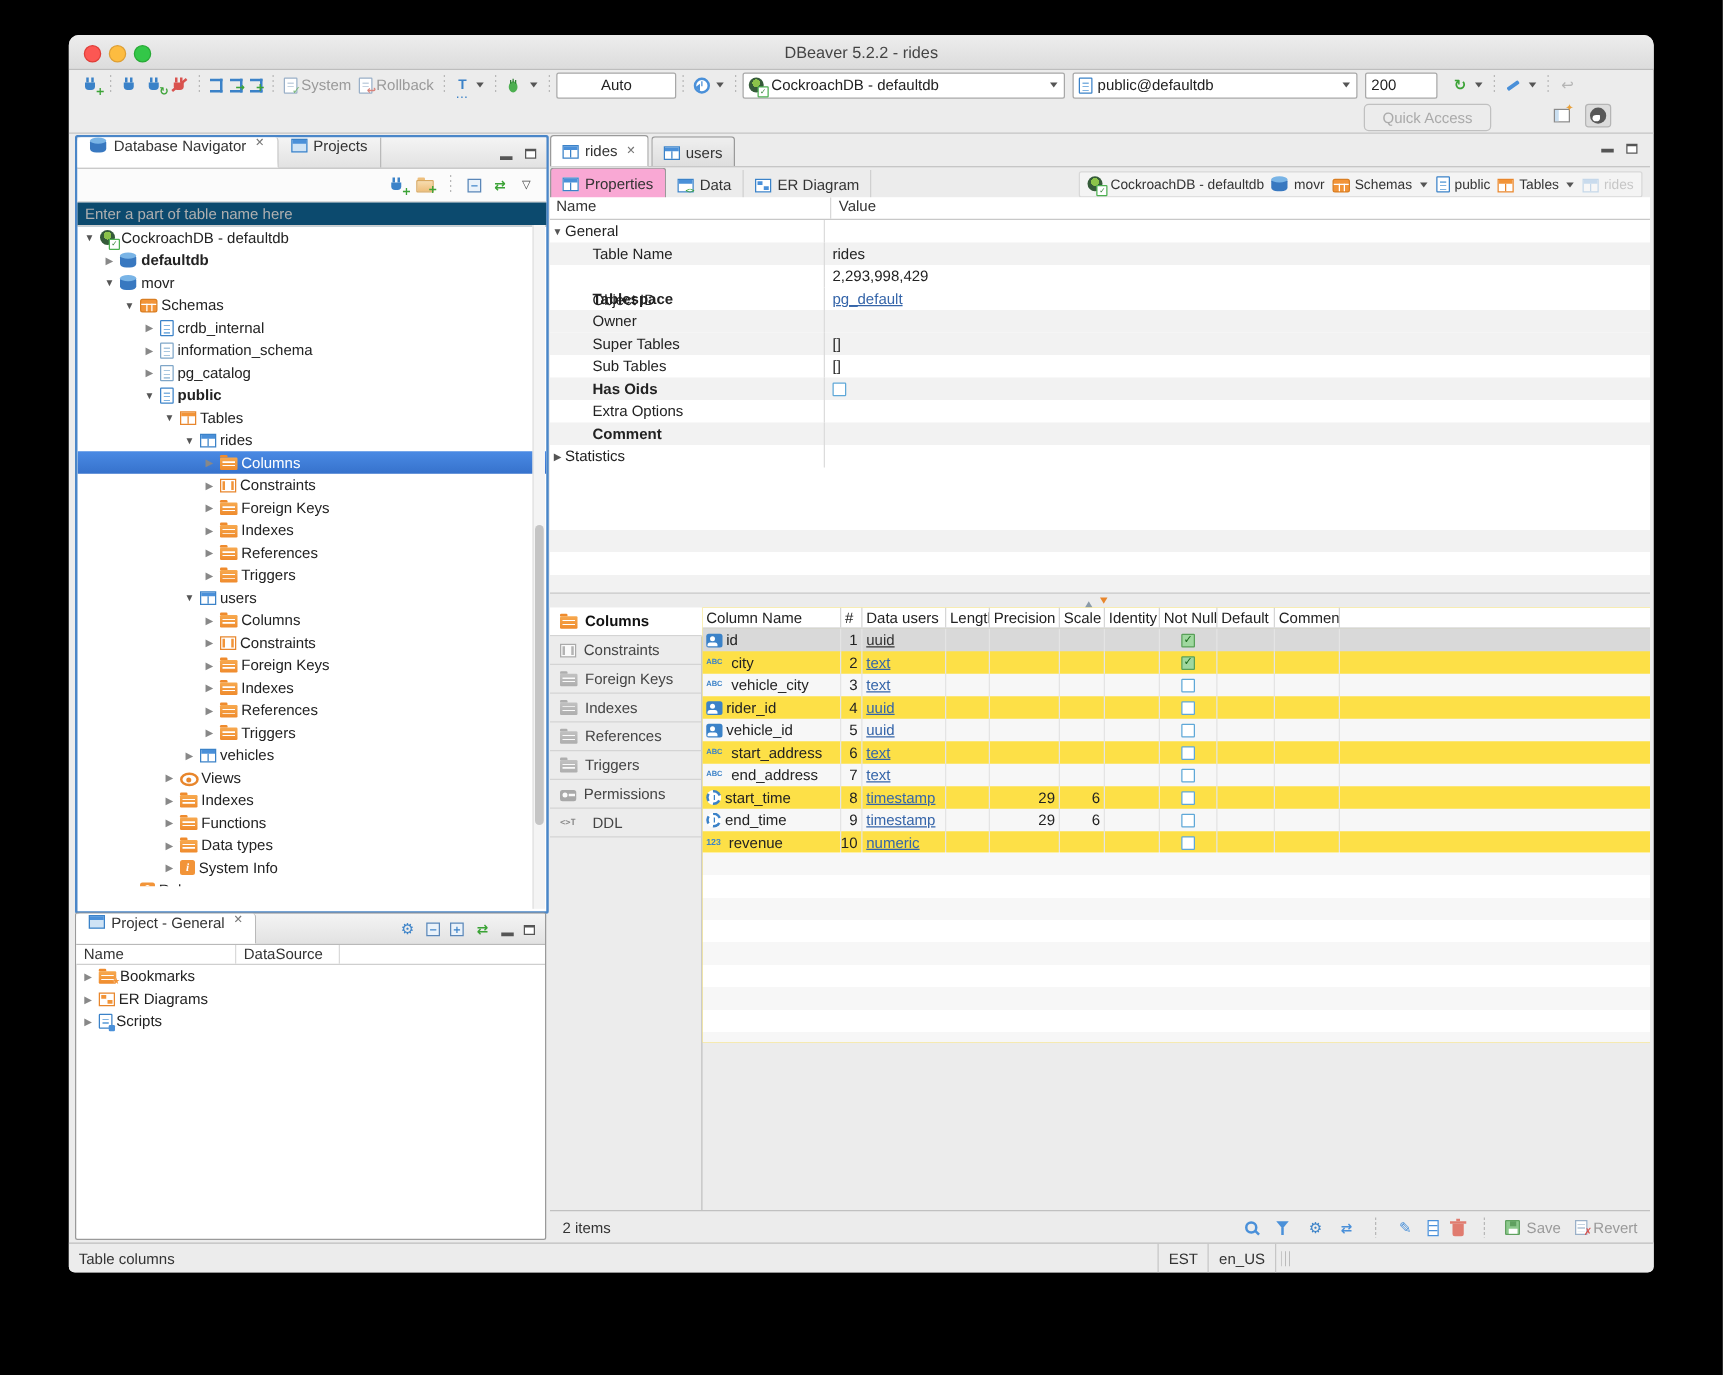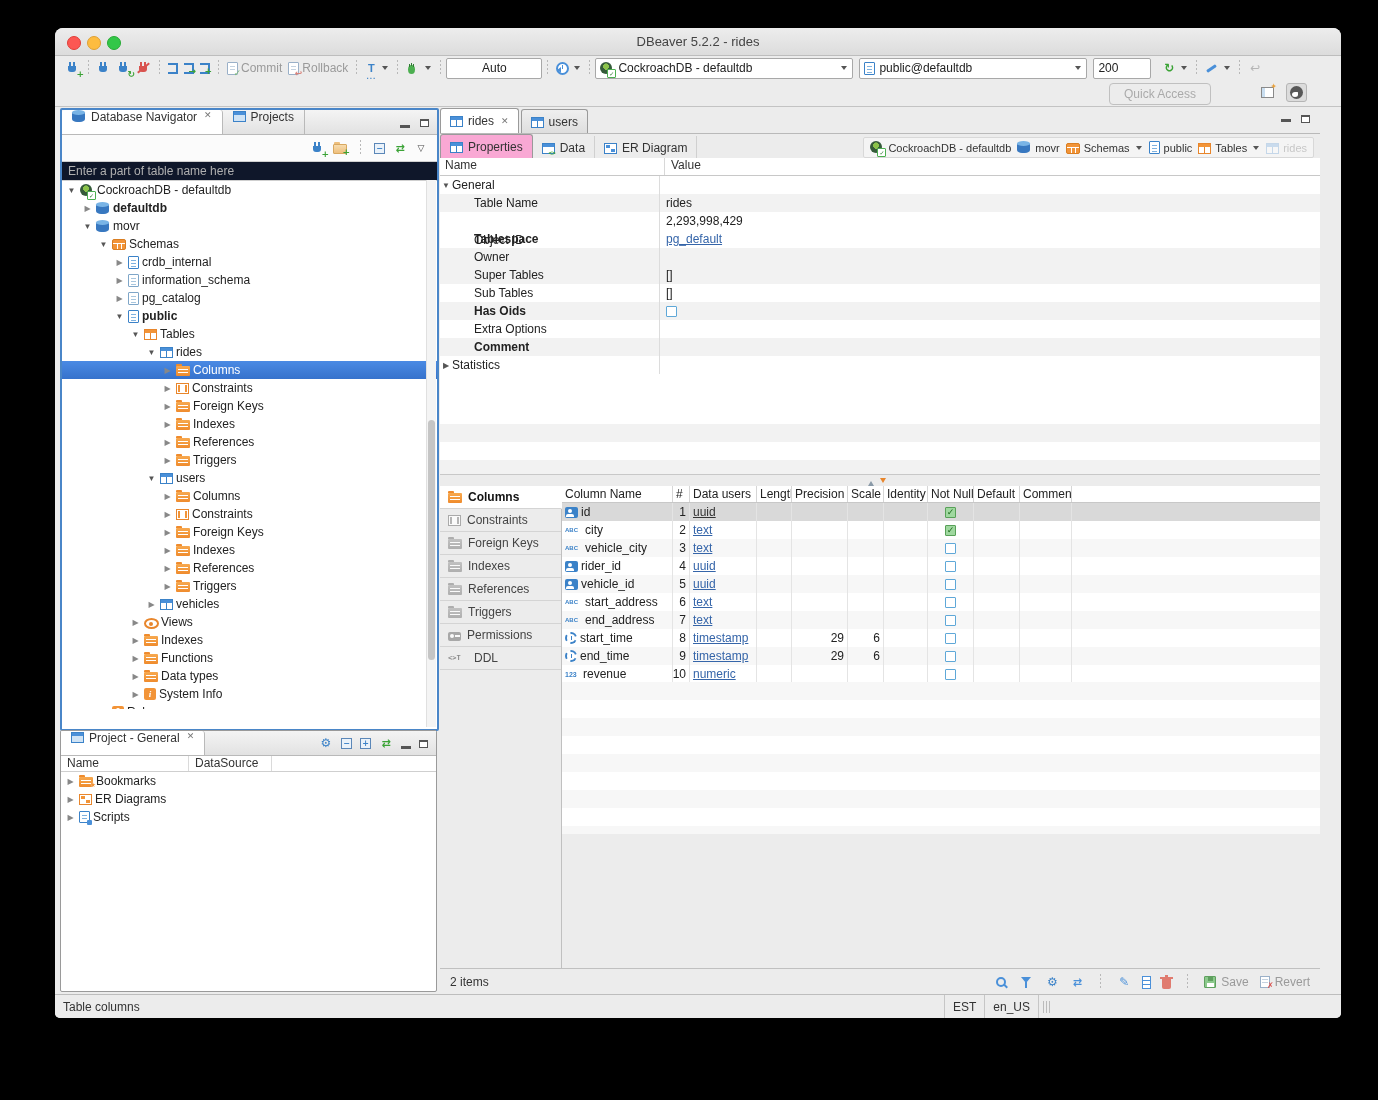--- a/index.html
+++ b/index.html
@@ -1,19 +1,19 @@
 <!DOCTYPE html>
 <html><head>
 <meta charset="utf-8">
 <style>
   html,body{margin:0;padding:0;background:#000;}
   .screen{position:relative;width:1378px;height:1100px;background:#000;overflow:hidden;
           font-family:"Liberation Sans","DejaVu Sans",sans-serif;font-size:12px;color:#222;}
   .window{position:absolute;left:55px;top:28px;width:1268px;height:990px;background:#ececec;
-          border-radius:8px 8px 5px 5px;box-shadow:0 10px 30px rgba(0,0,0,.6);overflow:hidden;padding-left:18px;}
+          border-radius:8px 8px 5px 5px;box-shadow:0 10px 30px rgba(0,0,0,.6);overflow:hidden;}
   
   .titlebar{position:absolute;left:0;top:0;right:0;height:27px;
             background:linear-gradient(#ededed,#dcdcdc);border-bottom:1px solid #bdbdbd;}
   .tl{position:absolute;top:8px;width:12px;height:12px;border-radius:50%;}
   .tl.r{left:12px;background:#fc5753;border:1px solid #df3e38;}
   .tl.y{left:32px;background:#fdbc40;border:1px solid #de9f34;}
   .tl.g{left:52px;background:#33c748;border:1px solid #27aa35;}
   .title{position:absolute;left:0;right:0;top:6px;text-align:center;font-size:13px;color:#444;}
   
   .toolbar{position:absolute;left:0;top:28px;right:0;height:24px;display:flex;align-items:center;padding-left:8px;}
@@ -154,21 +154,21 @@
   
   .panel{position:absolute;background:#fff;border:1px solid #9a9a9a;border-radius:2px;}
   .nav-panel{left:5px;top:80px;width:375px;height:619px;border:2px solid #4a86c8;}
   .proj-panel{left:5px;top:702px;width:375px;height:260px;}
   .viewtabs{position:relative;height:24px;background:linear-gradient(#f4f4f4,#e2e2e2);border-bottom:1px solid #b9b9b9;display:flex;}
   .vtab{display:inline-flex;gap:5px;padding:0 10px;border-right:1px solid #b9b9b9;font-size:12px;color:#333;}
   .vtab.active{background:#fff;border-radius:3px 3px 0 0;}
   .closex{font:bold 9px/10px "DejaVu Sans",sans-serif;color:#777;margin-left:2px;}
   .winbtns{margin-left:auto;display:flex;align-items:center;gap:10px;padding-right:8px;}
   .nav-toolbar{height:26px;display:flex;align-items:center;justify-content:flex-end;gap:8px;padding-right:10px;border-bottom:1px solid #d0d0d0;background:#fbfbfb;}
-  .filterbox{height:18px;margin:0;border-bottom:1px solid #cfcfcf;display:flex;align-items:center;padding:0 6px;color:#b0b0b0;background:#0f172a;}
+  .filterbox{height:18px;margin:0;border-bottom:1px solid #cfcfcf;display:flex;align-items:center;padding:0 6px;color:#b0b0b0;background:#0c4a6e;}
   .tree{position:relative;overflow:hidden;}
   .trow{display:flex;align-items:center;height:18px;gap:3px;white-space:nowrap;}
   .trow.selected{background:linear-gradient(#4a8ae4,#3672cc);color:#fff;}
   .exp{width:11px;flex:none;font-size:8px;text-align:center;color:#555;}
   .exp.c{color:#888;}
   .tlab{padding-right:4px;}
   .bold{font-weight:bold;}
   .scrollbar{position:absolute;right:1px;top:70px;bottom:2px;width:9px;background:#f4f4f4;border-left:1px solid #e0e0e0;}
   .thumb{position:absolute;left:1px;right:1px;top:240px;height:240px;background:#c5c5c5;border-radius:5px;}
   .proj-head{height:15px;display:flex;border-bottom:1px solid #cfcfcf;color:#333;background:#fff;}
@@ -202,21 +202,21 @@
   .stripes-p{position:absolute;left:0;right:0;top:266px;bottom:0;background:repeating-linear-gradient(180deg,#f2f2f2 0 18px,#fff 18px 36px);}
   
   .splitter{position:absolute;left:0;top:366px;width:880px;height:12px;background:#ececec;border-top:1px solid #c8c8c8;}
   .split-ar{position:absolute;left:428px;top:3px;display:flex;gap:6px;}
   .sa-up{width:0;height:0;border:3px solid transparent;border-bottom:5px solid #8a9aa8;}
   .sa-dn{width:0;height:0;border:3px solid transparent;border-top:5px solid #e8862c;}
   
   .objtabs{position:absolute;left:0;top:378px;width:121px;height:482px;background:#ececec;border-right:1px solid #c0c0c0;}
   .otab{display:flex;align-items:center;gap:6px;height:22px;padding-left:8px;border-bottom:1px solid #d4d4d4;color:#444;}
   .otab.active{background:#fff;font-weight:bold;color:#111;border-right:1px solid #fff;margin-right:-1px;}
-  .cols{position:absolute;left:122px;top:378px;width:758px;height:348px;background:#ffffff;overflow:hidden;}
+  .cols{position:absolute;left:122px;top:378px;width:758px;height:348px;background:#fde047;overflow:hidden;}
   .chead{display:flex;height:16px;border-bottom:1px solid #c8c8c8;color:#222;background:#fff;}
   .chead div{border-right:1px solid #d6d6d6;padding:1px 3px 0 3px;box-sizing:border-box;white-space:nowrap;overflow:hidden;}
   .crow{display:flex;height:18px;align-items:center;}
   .crow.alt{background:#f7f7f7;}
   .crow.selected{background:#d9d9d9;}
   .crow div{border-right:1px solid #e4e4e4;height:18px;display:flex;align-items:center;padding:0 3px;box-sizing:border-box;white-space:nowrap;overflow:hidden;}
   .num{justify-content:flex-end;}
   .stripes-c{position:absolute;left:0;right:0;top:196px;bottom:0;background:repeating-linear-gradient(180deg,#f7f7f7 0 18px,#fff 18px 36px);}
   
   .estatus{position:absolute;left:0;top:860px;width:880px;height:27px;background:#ececec;border-top:1px solid #c0c0c0;
@@ -275,21 +275,21 @@
       <span class="tbtn">
           <span class="ic ic-sqlbr">
             <span class="badge" style="color:#3ba336">+</span>
           </span>
         </span>
       <span class="tsep"></span>
       <span class="tbtn">
         <span class="ic ic-docpage">
             <span class="badge" style="color:#7cb87c">✓</span>
           </span>
-        <span class="tlabel">Commit</span>
+        <span class="tlabel">System</span>
       </span>
       <span class="tbtn">
         <span class="ic ic-docpage">
             <span class="badge" style="color:#d9837b">↩</span>
           </span>
         <span class="tlabel">Rollback</span>
       </span>
       <span class="tsep"></span>
       <span class="tbtn">
           <span class="ic ic-txn">T</span>

